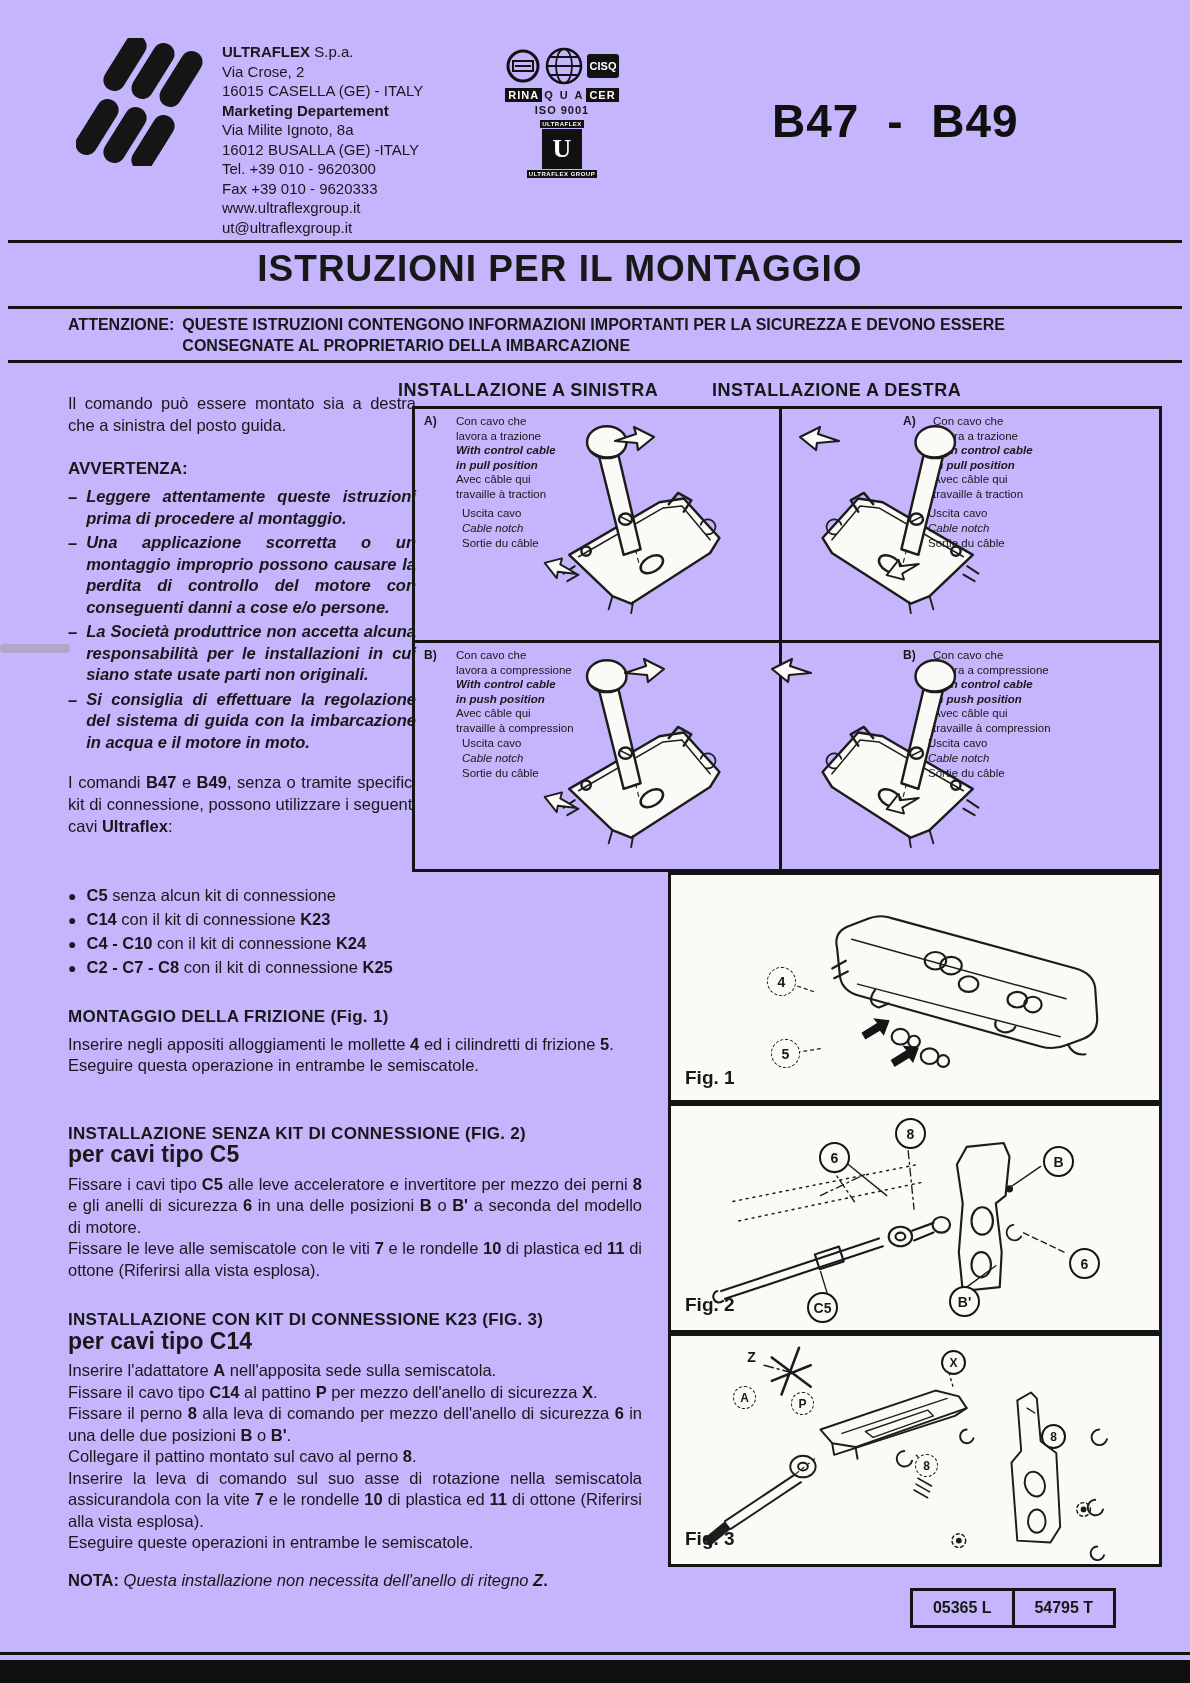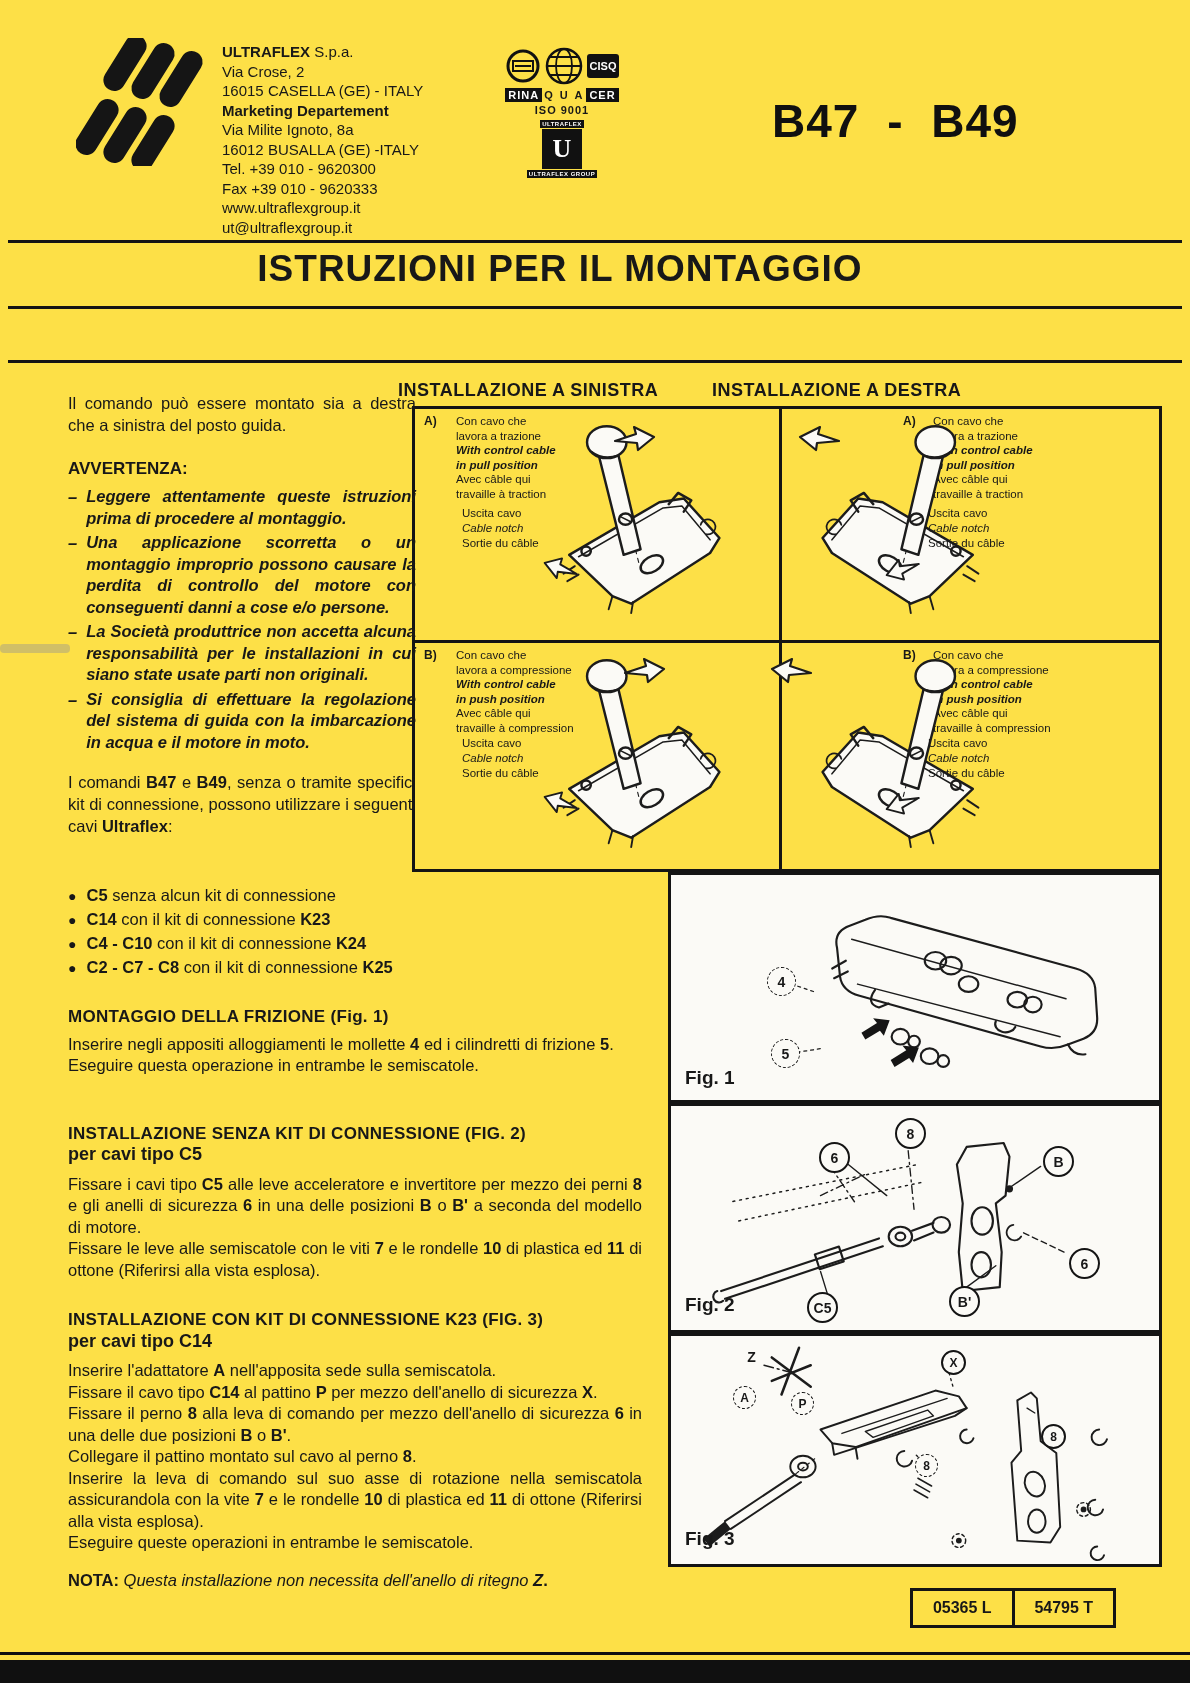--- a/index.html
+++ b/index.html
@@ -1,16 +1,16 @@
 <!DOCTYPE html>
 <html><head>
 <meta charset="utf-8">
 <style>
   html,body{margin:0;padding:0;background:#888;}
-  .page{position:relative;width:1190px;height:1683px;margin:0 auto;background:#fde047;
+  .page{position:relative;width:1190px;height:1683px;margin:0 auto;background:#c4b5fd;
         font-family:"Liberation Sans",sans-serif;color:#181818;overflow:hidden;}
   .abs{position:absolute;}
   .hr{position:absolute;background:#141414;height:3px;left:8px;width:1174px;}
   
   .addr{font-size:15px;line-height:19.5px;}
   .addr .b{font-weight:bold;}
   .prodcode{font-size:46px;font-weight:bold;letter-spacing:1px;word-spacing:14px;color:#101010;}
   .certs{display:flex;flex-direction:column;align-items:center;width:118px;}
   .cert-row1{display:flex;align-items:center;gap:3px;}
   .cisq{background:#111;color:#fff;font-weight:bold;font-size:11px;padding:6px 3px;border-radius:3px;}
@@ -46,21 +46,21 @@
   .colA p{margin:0;text-align:justify;}
   .avv{font-weight:bold;font-size:17px;margin:22px 0 6px 0;}
   .witem{display:flex;gap:9px;font-weight:bold;font-style:italic;margin-top:3px;}
   .witem .dash{flex:0 0 auto;}
   .witem .wt{text-align:justify;line-height:21.5px;}
   .cintro{margin-top:18px !important;}
   .colB{left:68px;top:884px;width:574px;font-size:16.5px;line-height:21.5px;}
   .bullet{display:flex;gap:10px;align-items:baseline;line-height:23px;}
   .bullet .dot{font-size:14px;}
   .sec-title{font-weight:bold;font-size:17px;letter-spacing:.3px;}
-  .sec-sub{font-weight:bold;font-size:18px;}
+  .sec-sub{font-weight:bold;font-size:23px;}
   .colB p{margin:0;text-align:justify;}
   .nota{margin-top:16px !important;}
   
   .panel{position:absolute;border:3px solid #141414;box-sizing:border-box;background:#fbfaf6;}
   .figcap{position:absolute;font-weight:bold;font-size:19px;}
   .circ{position:absolute;display:flex;align-items:center;justify-content:center;
         border:2.2px solid #141414;border-radius:50%;background:#fbfaf6;font-weight:bold;}
   .c26{width:27px;height:27px;font-size:14px;}
   .c20{width:21px;height:21px;font-size:12px;}
   .dashed{border-style:dashed;border-width:1.6px;}
@@ -158,20 +158,23 @@
       <div class="utiny">ULTRAFLEX GROUP</div>
     </div>
   </div>
 
   <div class="abs prodcode" style="left:772px;top:94px;">B47 - B49</div>
 
   <div class="hr" style="top:240px;"></div>
   <div class="abs doc-title">ISTRUZIONI PER IL MONTAGGIO</div>
   <div class="hr" style="top:306px;"></div>
 
+  <div class="abs attn">
+    <span class="lbl">ATTENZIONE:</span><span class="txt" style="display:inline-block;width:900px;vertical-align:top;">QUESTE ISTRUZIONI CONTENGONO INFORMAZIONI IMPORTANTI PER LA SICUREZZA E DEVONO ESSERE CONSEGNATE AL PROPRIETARIO DELLA IMBARCAZIONE</span>
+  </div>
   <div class="hr" style="top:360px;"></div>
 
   <div class="abs inst-h" style="left:398px;top:380px;">INSTALLAZIONE A SINISTRA</div>
   <div class="abs inst-h" style="left:712px;top:380px;">INSTALLAZIONE A DESTRA</div>
 
   <div class="abs qbox">
     <div class="vline" style="left:364px;top:0;height:460px;"></div>
     <div class="hline" style="left:0;top:231px;width:744px;"></div>
   </div>
 

